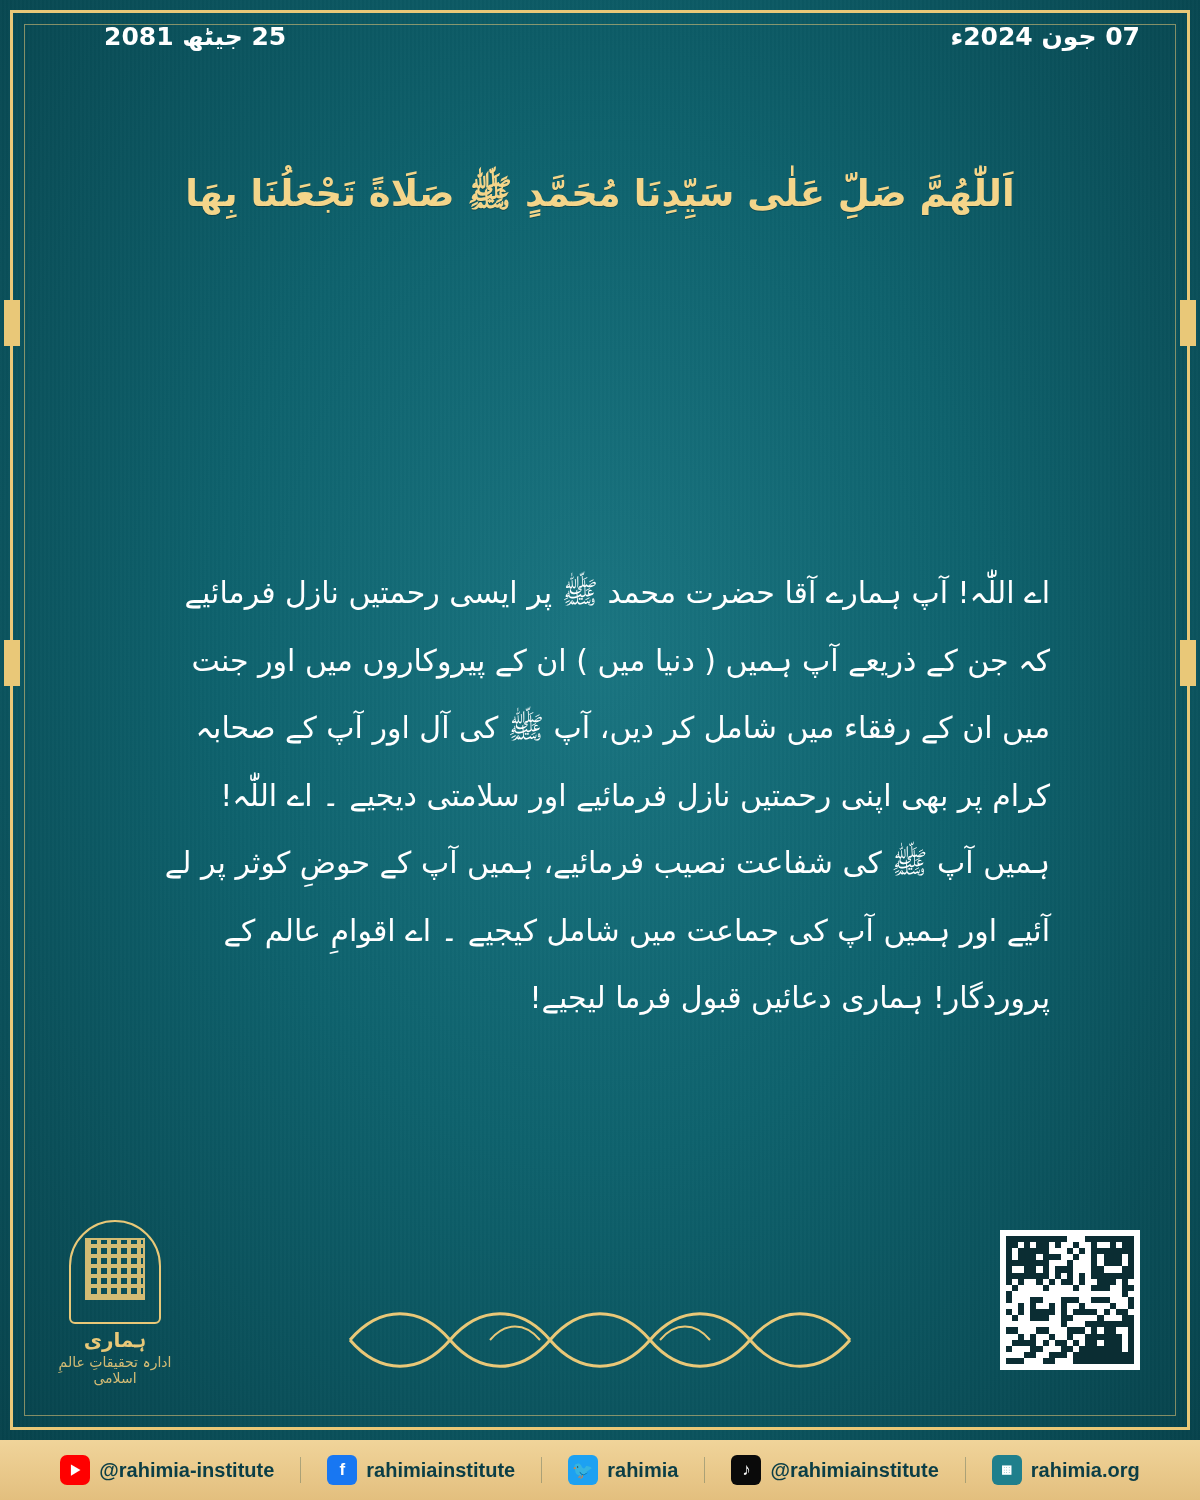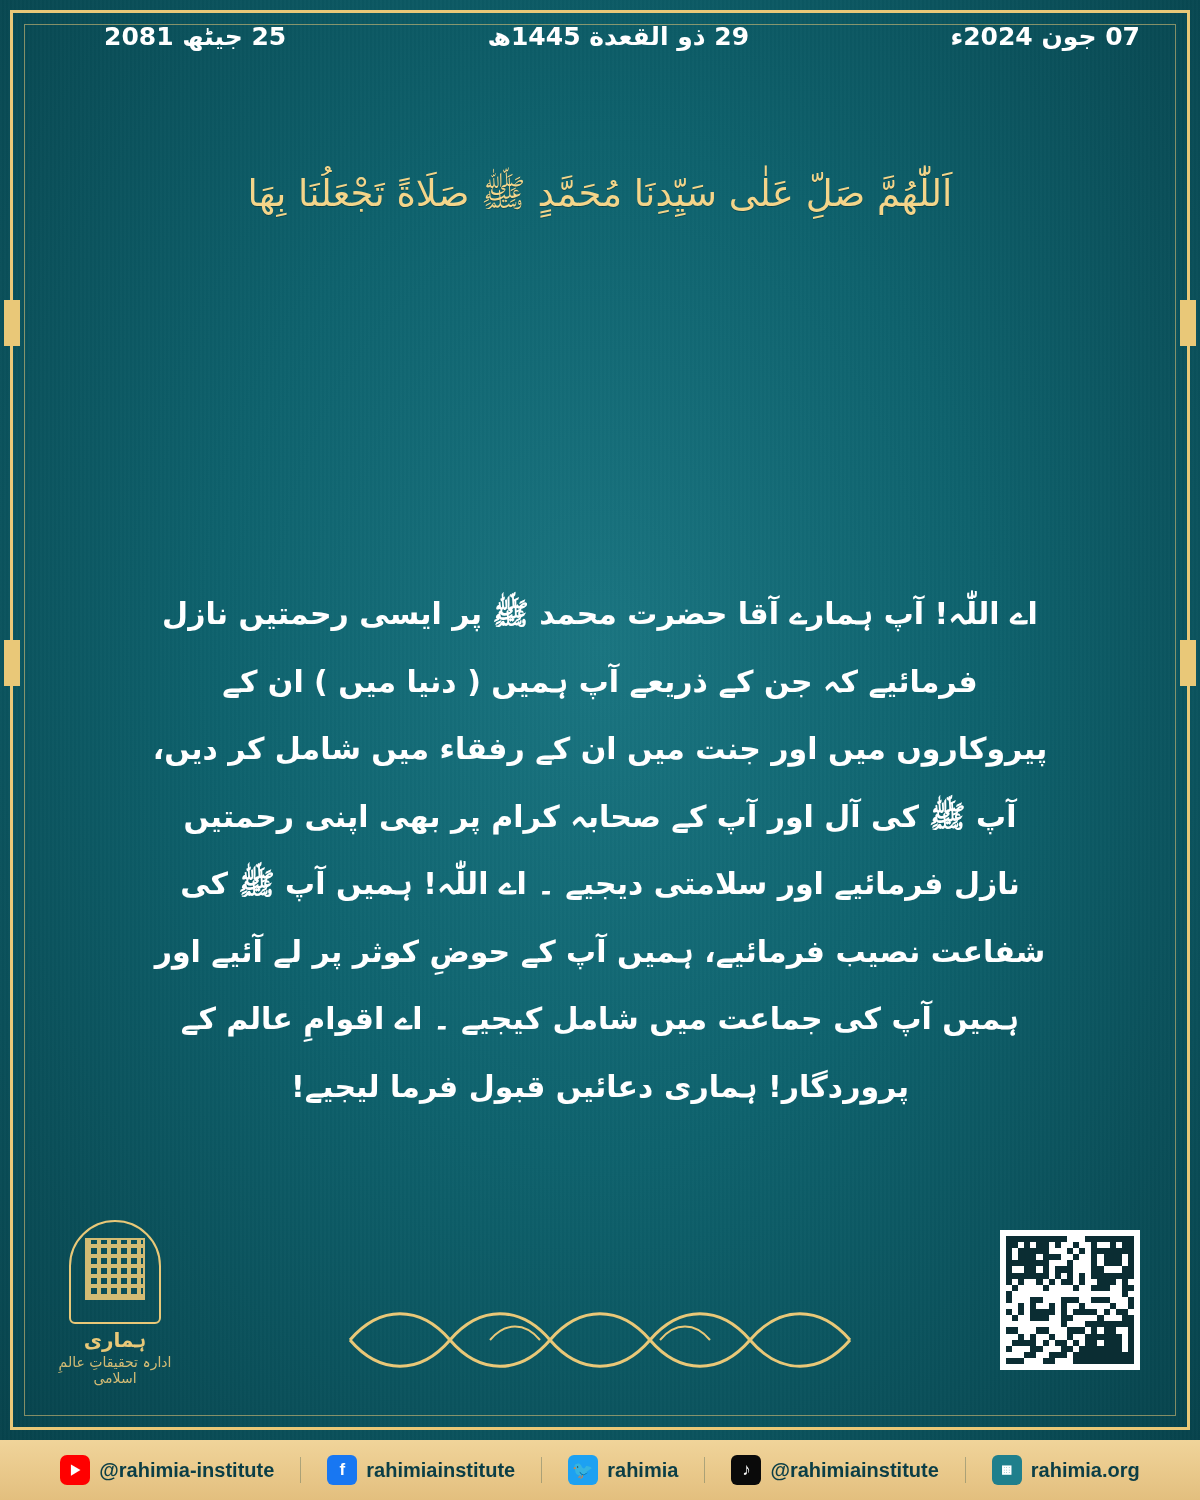--- a/index.html
+++ b/index.html
@@ -106,40 +106,40 @@
 
   
   .arabic {
     position: absolute;
     top: 160px;
     left: 70px; right: 70px;
     text-align: center;
     color: #f4d58a;
     font-size: 38px;
     line-height: 1.85;
-    font-weight: normal;
+    font-weight: bold;
     text-shadow: 0 1px 0 rgba(0,0,0,0.25);
     direction: rtl;
   }
   .arabic .ln { display: block; white-space: nowrap; }
   .arabic .ln.l1 { font-size: 37px; }
   .arabic .ln.l2 { font-size: 37px; }
   .arabic .ln.l3 { font-size: 37px; }
 
   
   .urdu {
     position: absolute;
-    top: 580px;
+    top: 559px;
     left: 150px; right: 150px;
     color: #ffffff;
     font-size: 30px;
     line-height: 2.25;
-    text-align: center;
+    text-align: right;
     direction: rtl;
-    font-weight: bold;
+    font-weight: normal;
   }
 
   
   .logo {
     position: absolute;
     left: 55px;
     bottom: 60px;
     width: 120px;
     height: 160px;
     color: #e9c878;
@@ -265,21 +265,20 @@
   <div class="corner tr"></div>
   <div class="corner bl"></div>
   <div class="corner br"></div>
   <div class="notch l1"></div>
   <div class="notch l2"></div>
   <div class="notch r1"></div>
   <div class="notch r2"></div>
 
   <div class="header-row">
     <div class="greg">07 جون 2024ء</div>
-    <div class="hijri">29 ذو القعدة 1445ھ</div>
     <div class="desi">25 جیٹھ 2081</div>
   </div>
 
 
   <div class="arabic">
     <span class="ln l1">اَللّٰهُمَّ صَلِّ عَلٰى سَيِّدِنَا مُحَمَّدٍ ﷺ صَلَاةً تَجْعَلُنَا بِهَا</span>
   </div>
 
   <div class="urdu">اے اللّٰہ! آپ ہمارے آقا حضرت محمد ﷺ پر ایسی رحمتیں نازل فرمائیے کہ جن کے ذریعے آپ ہمیں ( دنیا میں ) ان کے پیروکاروں میں اور جنت میں ان کے رفقاء میں شامل کر دیں، آپ ﷺ کی آل اور آپ کے صحابہ کرام پر بھی اپنی رحمتیں نازل فرمائیے اور سلامتی دیجیے ۔ اے اللّٰہ! ہمیں آپ ﷺ کی شفاعت نصیب فرمائیے، ہمیں آپ کے حوضِ کوثر پر لے آئیے اور ہمیں آپ کی جماعت میں شامل کیجیے ۔ اے اقوامِ عالم کے پروردگار! ہماری دعائیں قبول فرما لیجیے!</div>
 

